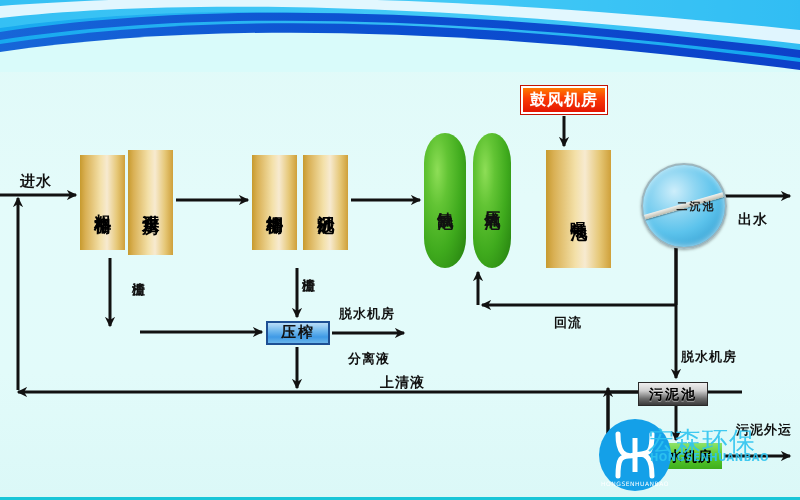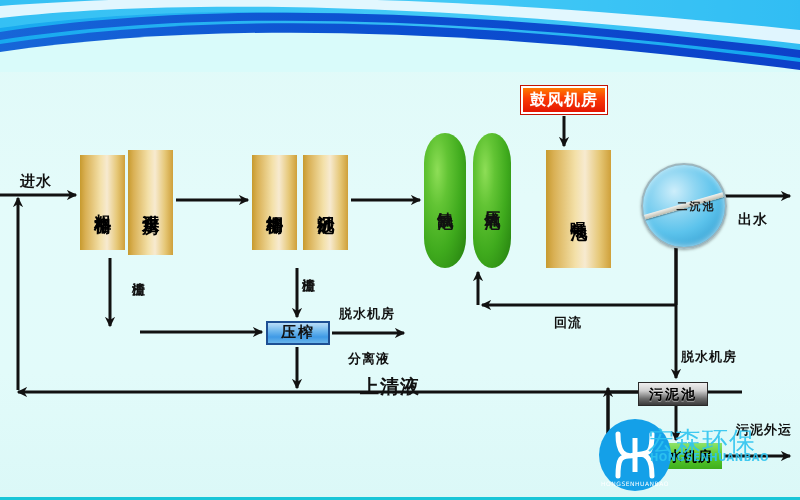--- a/index.html
+++ b/index.html
@@ -237,21 +237,21 @@
   </div>
 
   <div class="lbl" style="left:339px;top:305px;font-size:13px;">
     <span>脱水机房</span>
   </div>
 
   <div class="lbl" style="left:317px;top:350px;font-size:13px;margin-left:31px;">
     <span>分离液</span>
   </div>
 
-  <div class="lbl" style="left:360px;top:374px;font-size:19px;">
+  <div class="lbl" style="left:380px;top:374px;font-size:14px;">
     <span>上清液</span>
   </div>
 
   <div class="lbl" style="left:554px;top:286px;font-size:13px;margin-top:28px;">
     <span>回流</span>
   </div>
 
   <div class="lbl" style="left:681px;top:348px;font-size:13px;">
     <span>脱水机房</span>
   </div>

